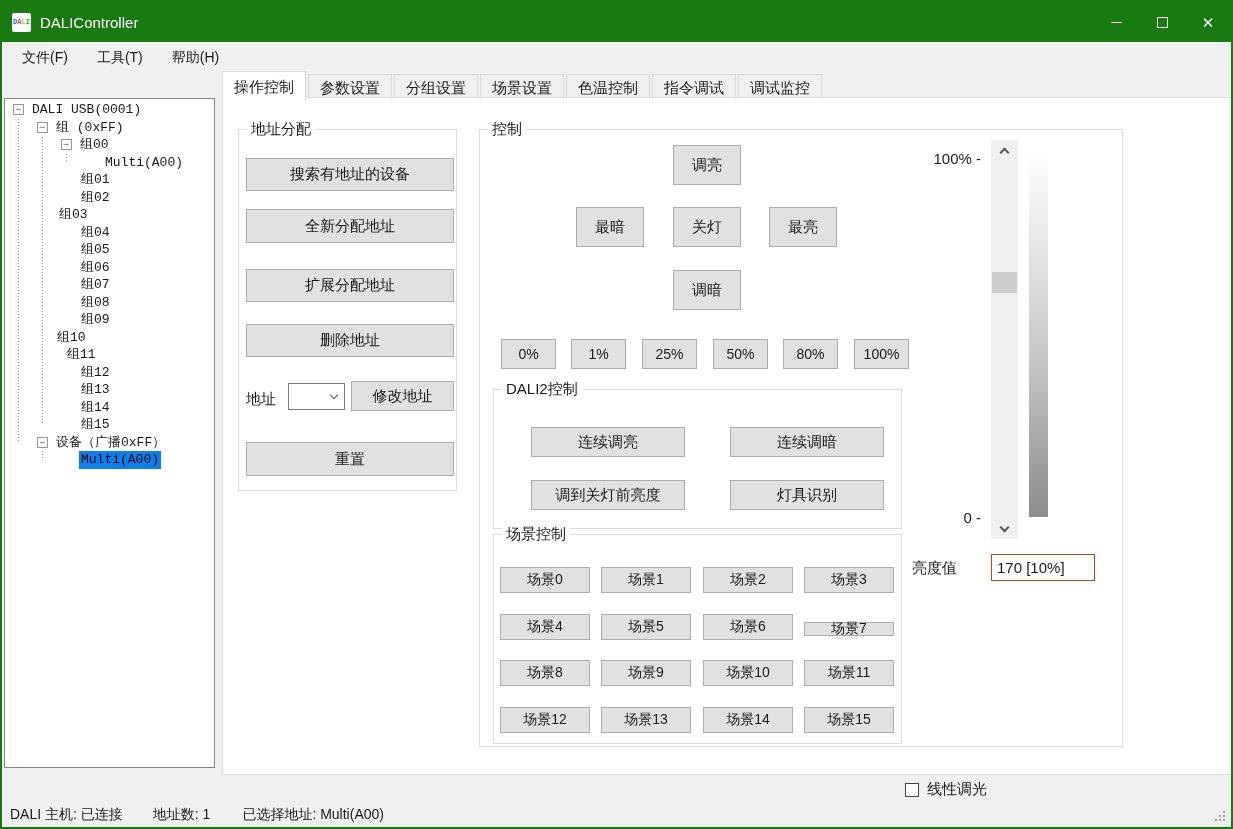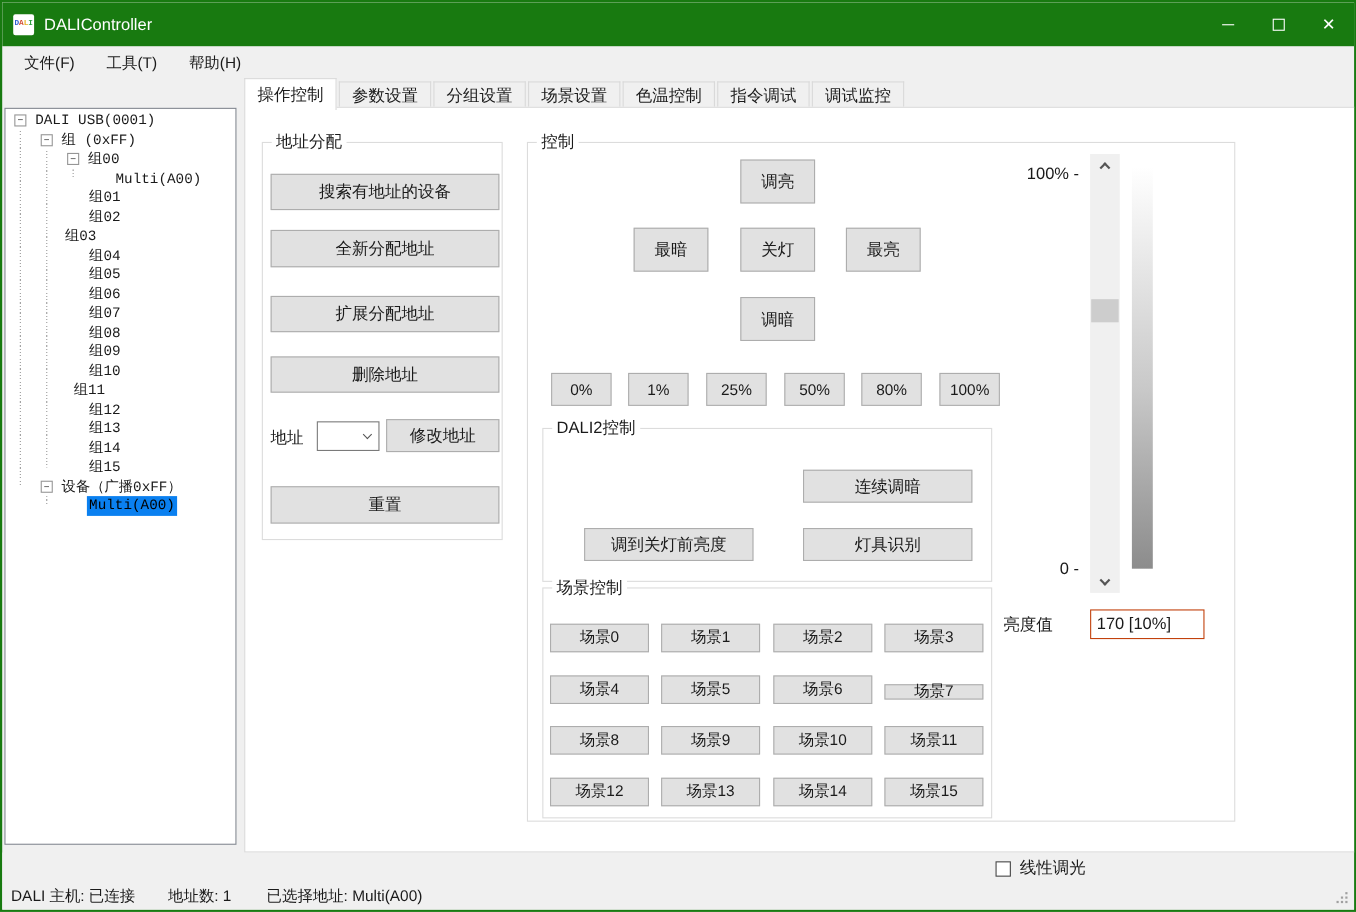--- a/index.html
+++ b/index.html
@@ -141,21 +141,21 @@
         </div>
       <div class="tree-row" style="padding-left:74px">
           <span class="tree-label">组07</span>
         </div>
       <div class="tree-row" style="padding-left:74px">
           <span class="tree-label">组08</span>
         </div>
       <div class="tree-row" style="padding-left:74px">
           <span class="tree-label">组09</span>
         </div>
-      <div class="tree-row" style="padding-left:74px">
+      <div class="tree-row" style="padding-left:50px">
           <span class="tree-label">组10</span>
         </div>
       <div class="tree-row" style="padding-left:60px">
           <span class="tree-label">组11</span>
         </div>
       <div class="tree-row" style="padding-left:74px">
           <span class="tree-label">组12</span>
         </div>
       <div class="tree-row" style="padding-left:74px">
           <span class="tree-label">组13</span>
@@ -214,20 +214,21 @@
     <div class="btn small" style="left:278px;top:241px;width:55px;height:30px">0%</div>
     <div class="btn small" style="left:348px;top:241px;width:55px;height:30px">1%</div>
     <div class="btn small" style="left:419px;top:241px;width:55px;height:30px">25%</div>
     <div class="btn small" style="left:490px;top:241px;width:55px;height:30px">50%</div>
     <div class="btn small" style="left:560px;top:241px;width:55px;height:30px">80%</div>
     <div class="btn small" style="left:631px;top:241px;width:55px;height:30px">100%</div>
 
     <div class="gb" style="left:270px;top:291px;width:409px;height:140px">
       <span class="legend">DALI2控制</span>
     </div>
+    <div class="btn" style="left:308px;top:329px;width:154px;height:30px">连续调亮</div>
     <div class="btn" style="left:507px;top:329px;width:154px;height:30px">连续调暗</div>
     <div class="btn" style="left:308px;top:382px;width:154px;height:30px">调到关灯前亮度</div>
     <div class="btn" style="left:507px;top:382px;width:154px;height:30px">灯具识别</div>
 
     <div class="gb" style="left:270px;top:436px;width:409px;height:210px">
       <span class="legend">场景控制</span>
     </div>
     <div class="btn small" style="left:277px;top:469px;width:90px;height:26px">场景0</div>
     <div class="btn small" style="left:378px;top:469px;width:90px;height:26px">场景1</div>
     <div class="btn small" style="left:480px;top:469px;width:90px;height:26px">场景2</div>

